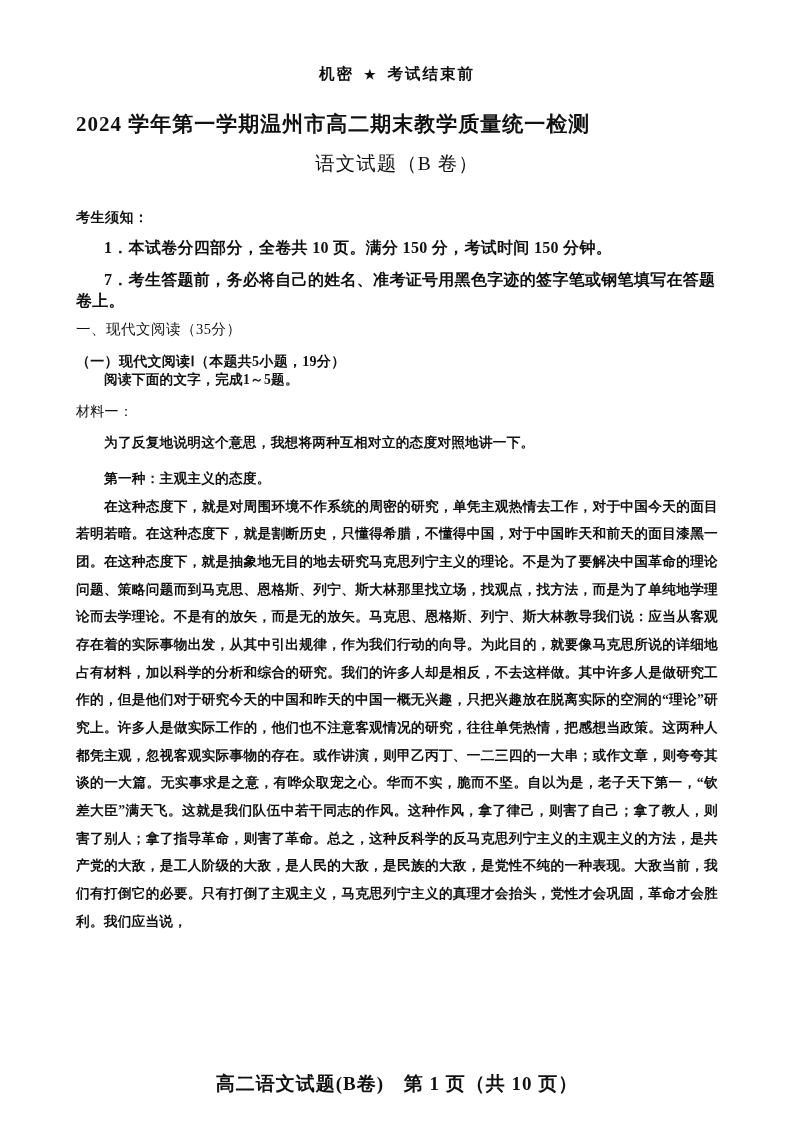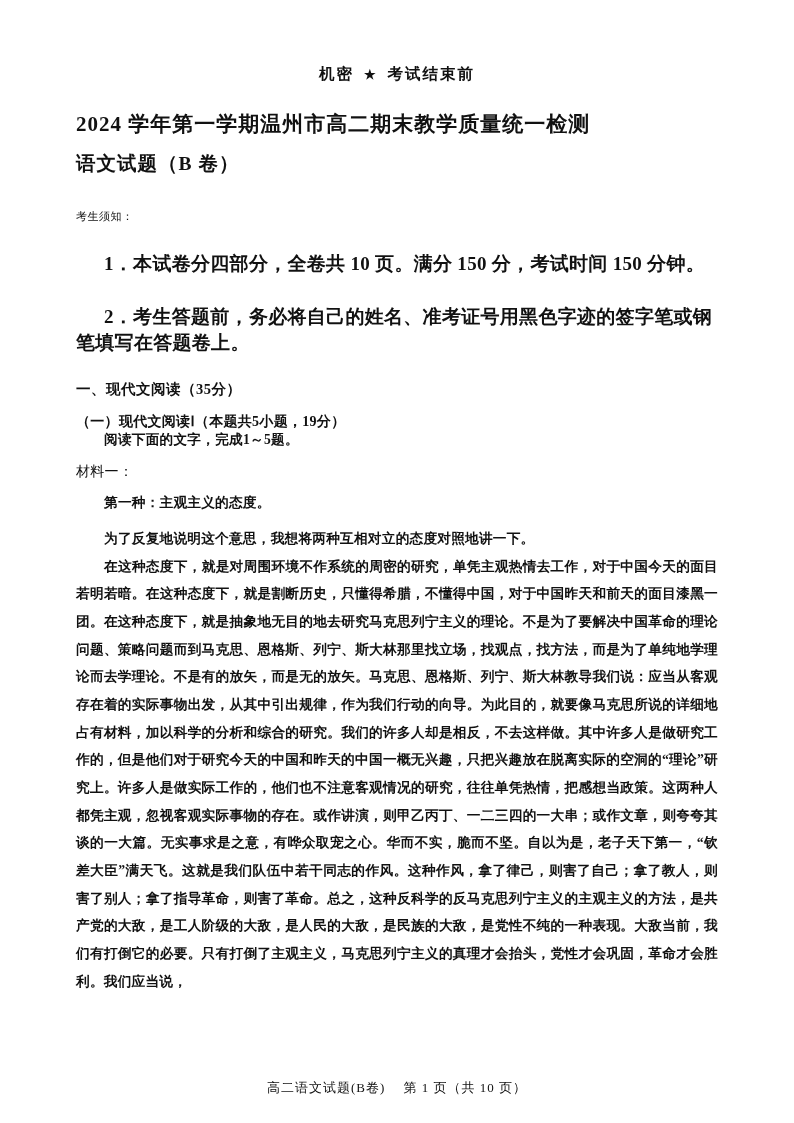--- a/index.html
+++ b/index.html
@@ -33,42 +33,43 @@
     padding: 0 4px;
   }
   .main-title {
     font-size: 21px;
     font-weight: bold;
     letter-spacing: 1px;
     margin-top: 26px;
     line-height: 1.3;
   }
   .sub-title {
+    text-align: center;
     font-size: 19.5px;
-    font-weight: bold;
+    font-weight: normal;
     letter-spacing: 1px;
     margin-top: 12px;
   }
   .notice-head {
-    font-size: 11px;
-    font-weight: normal;
+    font-size: 14px;
+    font-weight: bold;
     margin-top: 32px;
     letter-spacing: 0.5px;
   }
   .notice-item {
-    font-size: 19px;
+    font-size: 16px;
     font-weight: bold;
-    margin-top: 27px;
+    margin-top: 11px;
     text-indent: 28px;
     letter-spacing: 0.3px;
   }
   .section-head {
     font-size: 14.5px;
-    font-weight: bold;
-    margin-top: 24px;
+    font-weight: normal;
+    margin-top: 8px;
     letter-spacing: 0.5px;
   }
   .sub-section {
     font-size: 14px;
     font-weight: bold;
     margin-top: 14px;
     letter-spacing: 0.3px;
   }
   .instruction {
     font-size: 13.6px;
@@ -100,22 +101,22 @@
     text-justify: inter-ideograph;
     text-indent: 28px;
     letter-spacing: 0.2px;
   }
   .footer {
     position: absolute;
     left: 0;
     right: 0;
     bottom: 26px;
     text-align: center;
-    font-size: 13px;
-    font-weight: normal;
+    font-size: 19px;
+    font-weight: bold;
     letter-spacing: 1px;
   }
   .footer .pg {
     padding-left: 14px;
   }
 </style>
 </head>
 <body>
 
 <div class="page">
@@ -124,30 +125,30 @@
     <span>机密</span>
     <span class="star">★</span>
     <span>考试结束前</span>
   </div>
 
   <div class="main-title">2024 学年第一学期温州市高二期末教学质量统一检测</div>
   <div class="sub-title">语文试题（B 卷）</div>
 
   <div class="notice-head">考生须知：</div>
   <div class="notice-item">1．本试卷分四部分，全卷共 10 页。满分 150 分，考试时间 150 分钟。</div>
-  <div class="notice-item">2．考生答题前，务必将自己的姓名、准考证号用黑色字迹的签字笔或钢笔填写在答题卷上。</div>
+  <div class="notice-item">7．考生答题前，务必将自己的姓名、准考证号用黑色字迹的签字笔或钢笔填写在答题卷上。</div>
 
   <div class="section-head">一、现代文阅读（35分）</div>
   <div class="sub-section">（一）现代文阅读Ⅰ（本题共5小题，19分）</div>
   <div class="instruction">阅读下面的文字，完成1～5题。</div>
 
   <div class="material-label">材料一：</div>
 
+  <div class="body-para">为了反复地说明这个意思，我想将两种互相对立的态度对照地讲一下。</div>
   <div class="body-para">第一种：主观主义的态度。</div>
-  <div class="body-para">为了反复地说明这个意思，我想将两种互相对立的态度对照地讲一下。</div>
   <div class="long-para">在这种态度下，就是对周围环境不作系统的周密的研究，单凭主观热情去工作，对于中国今天的面目若明若暗。在这种态度下，就是割断历史，只懂得希腊，不懂得中国，对于中国昨天和前天的面目漆黑一团。在这种态度下，就是抽象地无目的地去研究马克思列宁主义的理论。不是为了要解决中国革命的理论问题、策略问题而到马克思、恩格斯、列宁、斯大林那里找立场，找观点，找方法，而是为了单纯地学理论而去学理论。不是有的放矢，而是无的放矢。马克思、恩格斯、列宁、斯大林教导我们说：应当从客观存在着的实际事物出发，从其中引出规律，作为我们行动的向导。为此目的，就要像马克思所说的详细地占有材料，加以科学的分析和综合的研究。我们的许多人却是相反，不去这样做。其中许多人是做研究工作的，但是他们对于研究今天的中国和昨天的中国一概无兴趣，只把兴趣放在脱离实际的空洞的“理论”研究上。许多人是做实际工作的，他们也不注意客观情况的研究，往往单凭热情，把感想当政策。这两种人都凭主观，忽视客观实际事物的存在。或作讲演，则甲乙丙丁、一二三四的一大串；或作文章，则夸夸其谈的一大篇。无实事求是之意，有哗众取宠之心。华而不实，脆而不坚。自以为是，老子天下第一，“钦差大臣”满天飞。这就是我们队伍中若干同志的作风。这种作风，拿了律己，则害了自己；拿了教人，则害了别人；拿了指导革命，则害了革命。总之，这种反科学的反马克思列宁主义的主观主义的方法，是共产党的大敌，是工人阶级的大敌，是人民的大敌，是民族的大敌，是党性不纯的一种表现。大敌当前，我们有打倒它的必要。只有打倒了主观主义，马克思列宁主义的真理才会抬头，党性才会巩固，革命才会胜利。我们应当说，</div>
 
   <div class="footer">
     <span>高二语文试题(B卷)</span>
     <span class="pg">第 1 页（共 10 页）</span>
   </div>
 
 </div>
 
 </body></html>

